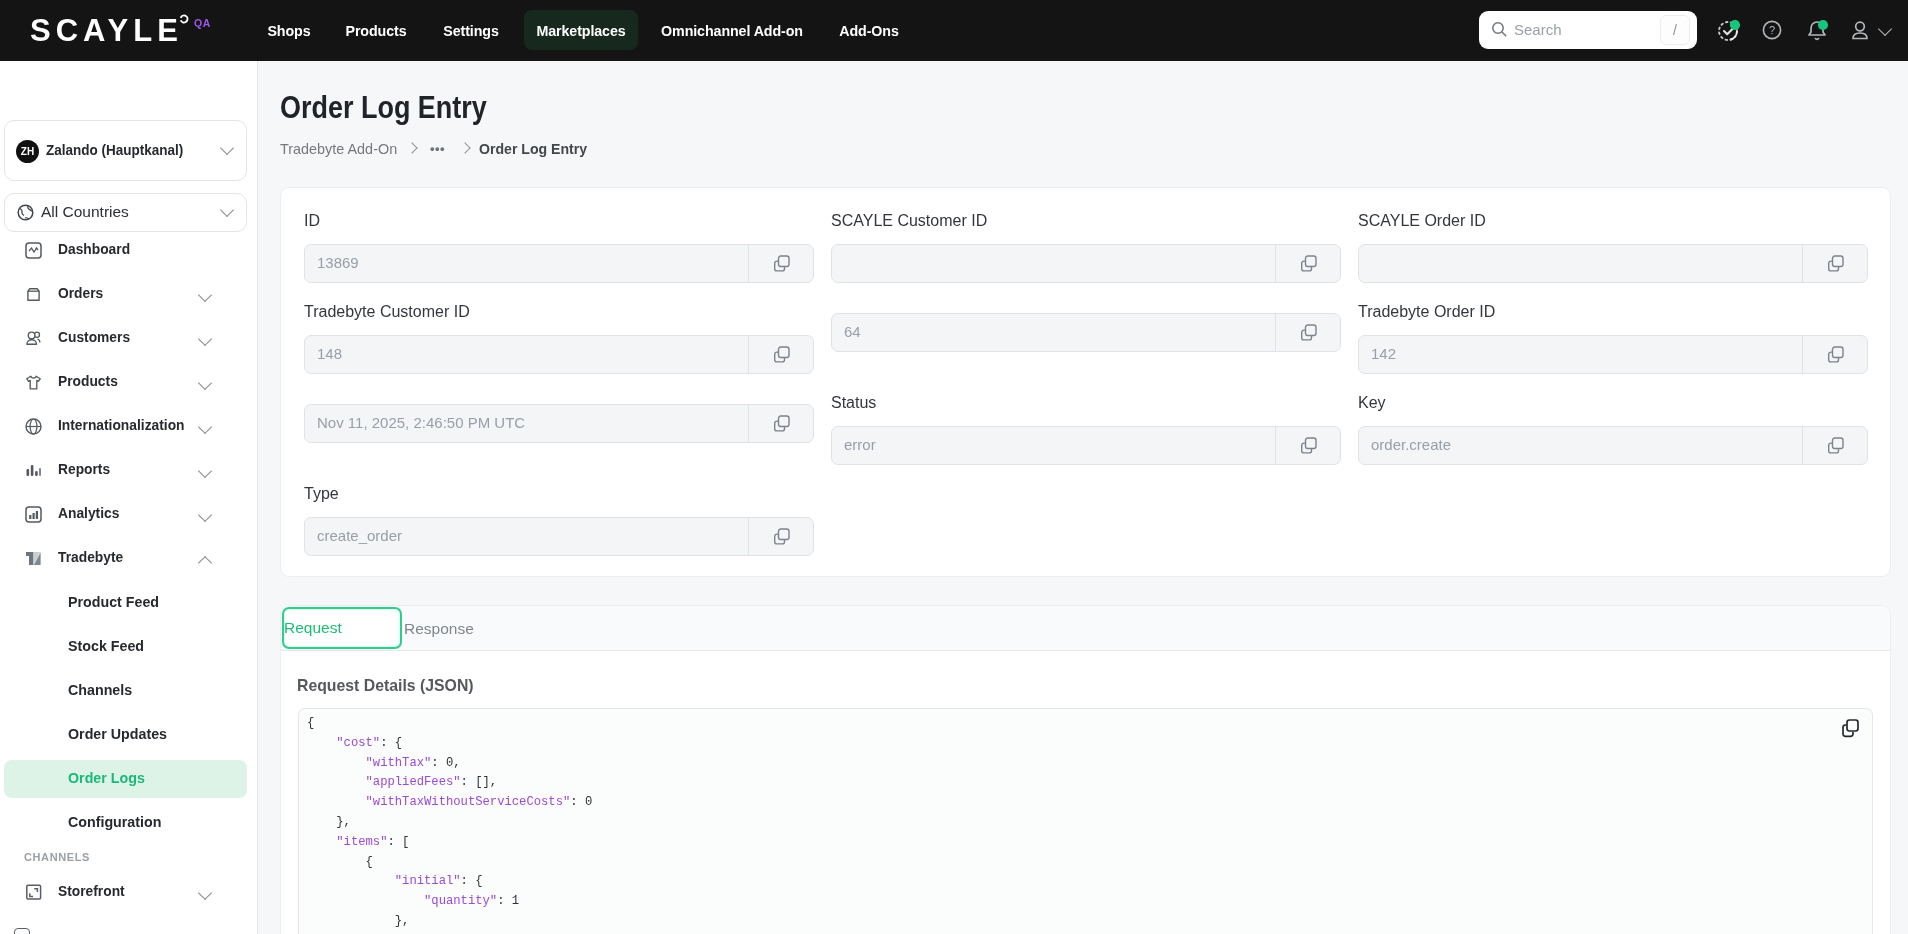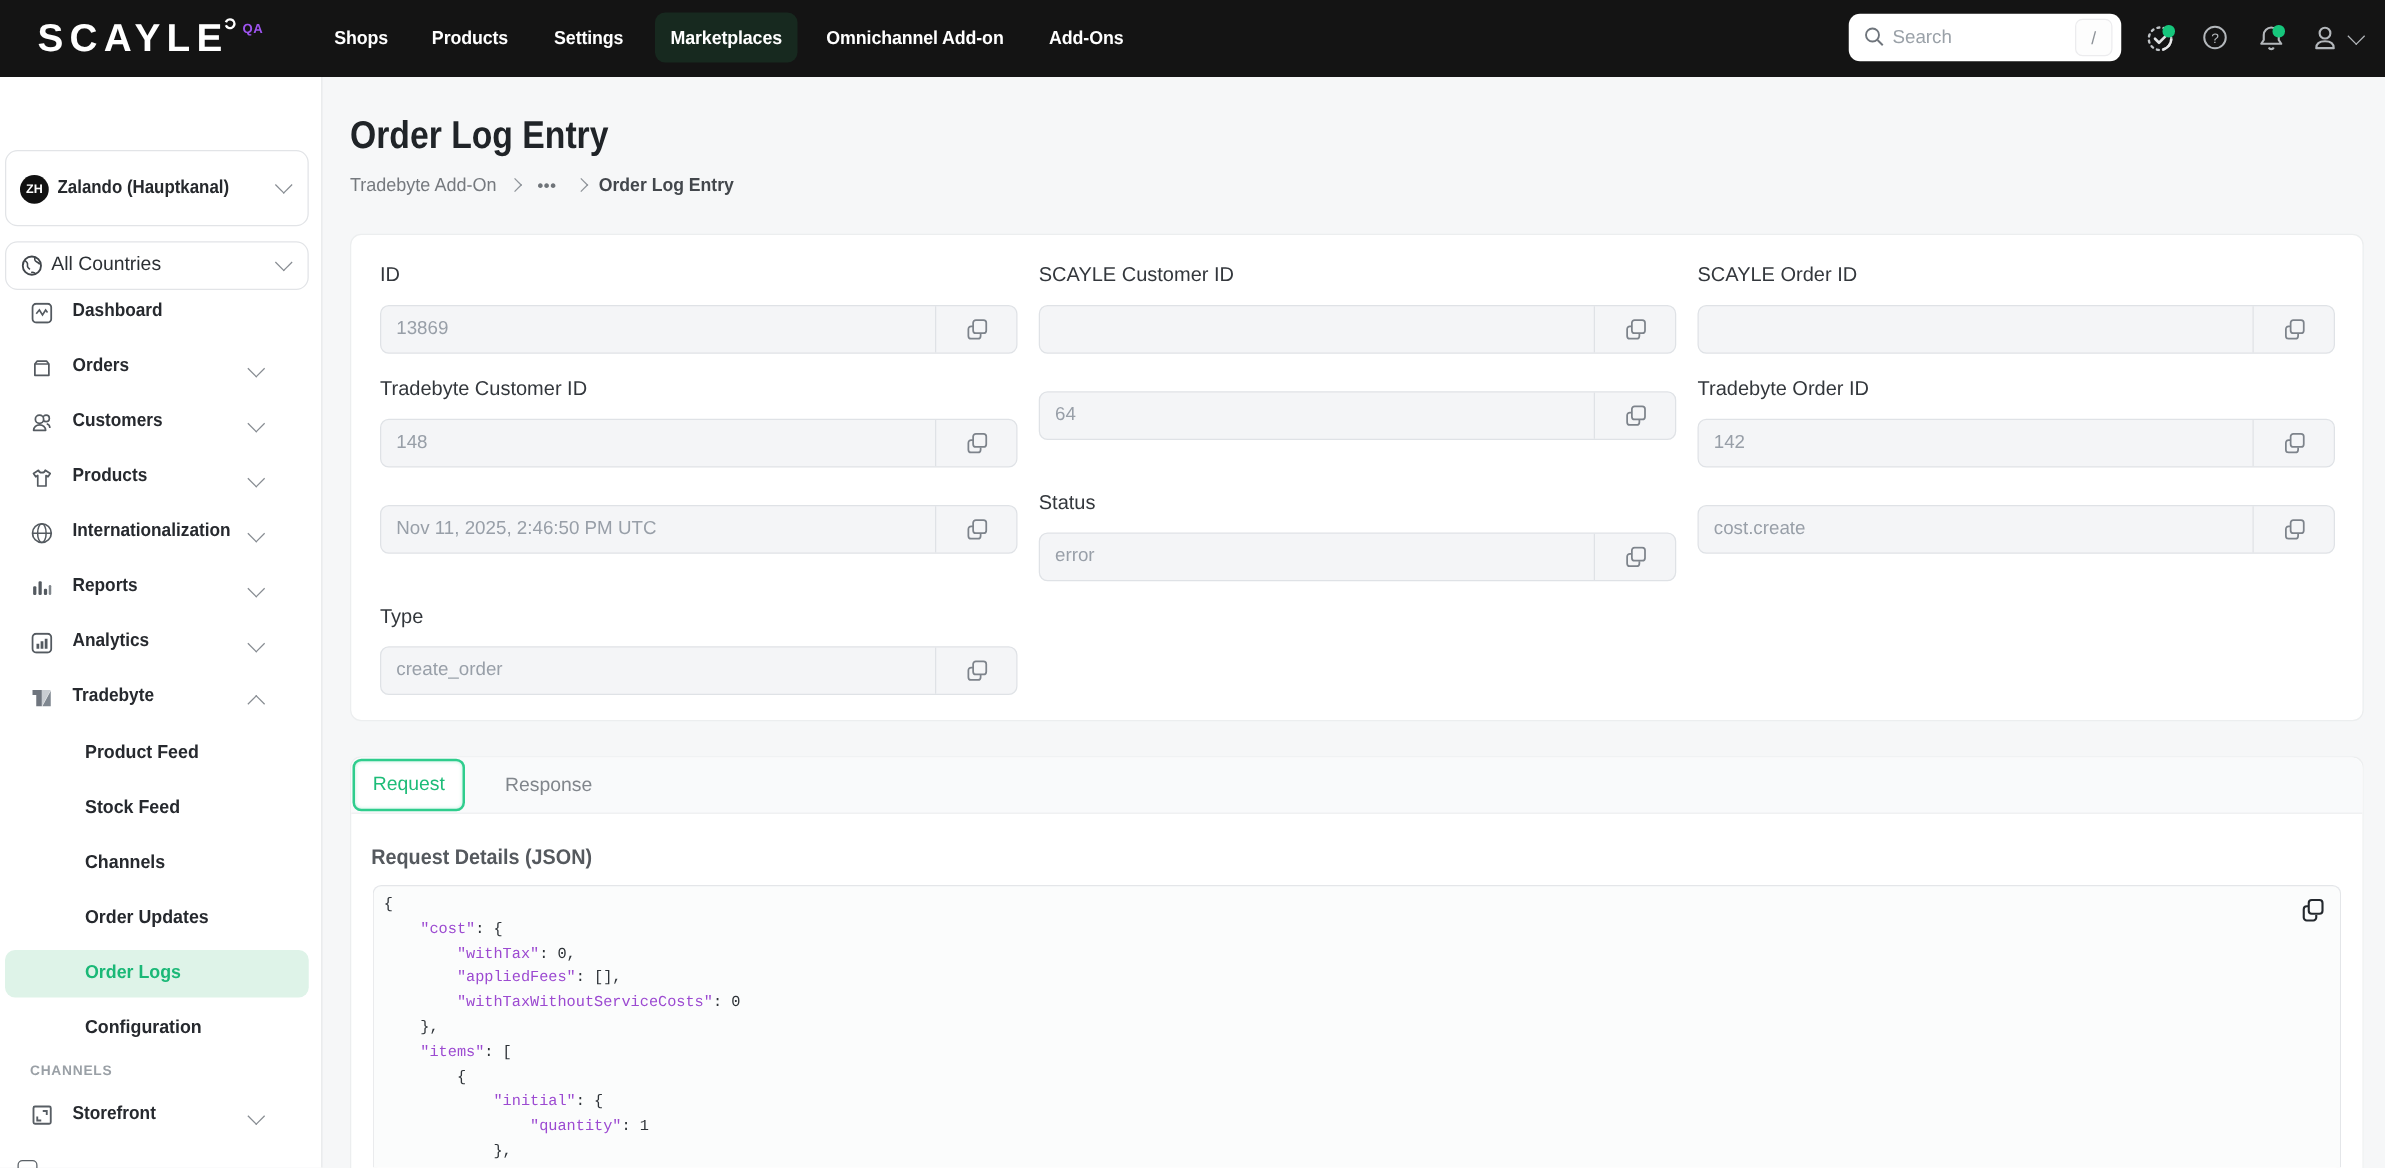--- a/index.html
+++ b/index.html
@@ -50,21 +50,21 @@
 .fieldcard { position:absolute; left:22px; top:126px; width:1611px; height:390px; background:#fff; border:1px solid #eceeef; border-radius:9px; }
 .fgrid { position:absolute; left:23px; top:24px; width:1564px; }
 .field { position:absolute; width:510px; }
 .field .flabel { font-size:16px; color:#33373c; height:22px; }
 .finput { margin-top:10px; position:relative; width:510px; height:39px; background:#f4f5f7; border:1px solid #dfe2e6; border-radius:7px; }
 .finput .val { position:absolute; left:12px; top:9px; font-size:15px; color:#989fa8; }
 .finput .cbtn { position:absolute; right:0; top:0; width:65px; height:37px; border-left:1px solid #dfe2e6; }
 .finput .cbtn svg { position:absolute; left:24px; top:10px; }
 .tabcard { position:absolute; left:22px; top:544px; width:1611px; height:330px; background:#fff; border:1px solid #eceeef; border-radius:9px 9px 0 0; border-bottom:none; }
 .tabstrip { position:absolute; left:0; top:0; width:1609px; height:45px; background:#f9fafb; border-bottom:1px solid #e5e7e9; border-radius:9px 9px 0 0; }
-.tab-active { position:absolute; left:1px; top:1px; width:90px; height:42px; background:#fff; border:2.5px solid #2fcd8d; border-radius:7px; color:#1dbc78; font-size:15.5px; text-align:center; line-height:37px; box-shadow:inset 0 0 3px rgba(47,205,141,0.35); }
+.tab-active { position:absolute; left:1px; top:1px; width:120px; height:42px; background:#fff; border:2.5px solid #2fcd8d; border-radius:7px; color:#1dbc78; font-size:15.5px; line-height:37px; box-shadow:inset 0 0 3px rgba(47,205,141,0.35); }
 .tab2 { position:absolute; left:123px; top:0; height:45px; line-height:45px; color:#81868c; font-size:15.5px;text-align:right; }
 .rdj { position:absolute; left:16px; top:70px; font-size:17px; font-weight:700; color:#55595e; transform:scaleX(0.93); transform-origin:left center; }
 .codeblock { position:absolute; left:17px; top:102px; width:1575px; height:226px; background:#fbfcfc; border:1px solid #e4e6e9; border-radius:7px 7px 0 0; border-bottom:none; overflow:hidden; }
 .codeblock pre { font-family:"Liberation Mono", monospace; font-size:12.2px; line-height:19.8px; color:#2e3338; padding:5px 8px; }
 .codeblock .k { color:#9c4ad1; }
 .codecopy { position:absolute; right:12px; top:10px; }
 </style>
 
 </head>
 <body>
@@ -328,22 +328,23 @@
             <div class="val">error</div>
             <div class="cbtn">
               <svg width="18" height="18" viewBox="0 0 18 18">
                 <rect x="5.5" y="1" width="10.5" height="10.5" rx="2.2" fill="none" stroke="#7d838b" stroke-width="1.4"></rect>
                 <path d="M11.5 12 v1.7 a2.2 2.2 0 0 1 -2.2 2.2 H3.9 A2.2 2.2 0 0 1 1.7 13.7 V8.3 A2.2 2.2 0 0 1 3.9 6.1 H5.5" fill="none" stroke="#7d838b" stroke-width="1.4"></path>
               </svg>
             </div>
           </div>
   </div>
         <div class="field" style="left:1054px;top:182px">
-    <div class="finput">
-            <div class="val">cost.create</div>
+    <div class="flabel">Key</div>
+    <div class="finput">
+            <div class="val">order.create</div>
             <div class="cbtn">
               <svg width="18" height="18" viewBox="0 0 18 18">
                 <rect x="5.5" y="1" width="10.5" height="10.5" rx="2.2" fill="none" stroke="#7d838b" stroke-width="1.4"></rect>
                 <path d="M11.5 12 v1.7 a2.2 2.2 0 0 1 -2.2 2.2 H3.9 A2.2 2.2 0 0 1 1.7 13.7 V8.3 A2.2 2.2 0 0 1 3.9 6.1 H5.5" fill="none" stroke="#7d838b" stroke-width="1.4"></path>
               </svg>
             </div>
           </div>
   </div>
         <div class="field" style="left:0px;top:273px">
     <div class="flabel">Type</div>

